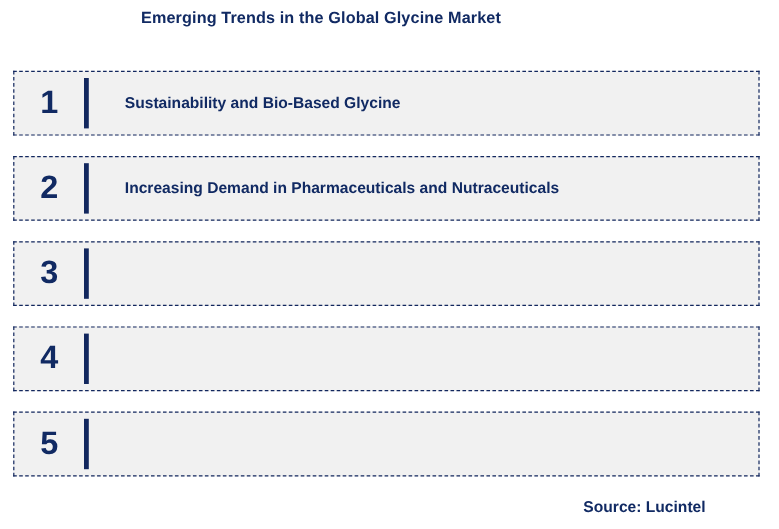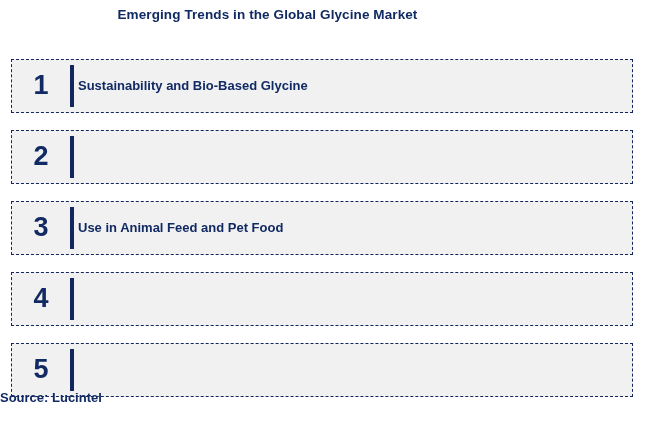--- a/index.html
+++ b/index.html
@@ -59,33 +59,33 @@
     padding-bottom: 2px;
   }
   .trend-divider {
     flex: 0 0 4px;
     width: 4px;
     height: 42px;
     background: #12275e;
   }
   .trend-label {
     flex: 1 1 auto;
-    padding-left: 4px;
+    padding-left: 30px;
     font-size: 13px;
     font-weight: bold;
     color: #112a63;
     line-height: 1.2;
     white-space: nowrap;
   }
   .source {
     position: absolute;
-    top: 390px;
+    top: 415px;
     left: 0;
     width: 588px;
-    text-align: left;
+    text-align: right;
     font-size: 13px;
     font-weight: bold;
     color: #112a63;
     white-space: nowrap;
   }
 </style>
 </head>
 <body>
 
 <div class="infographic">
@@ -96,26 +96,26 @@
 
     <div class="trend-row">
       <div class="trend-number">1</div>
       <div class="trend-divider"></div>
       <div class="trend-label">Sustainability and Bio-Based Glycine</div>
     </div>
 
     <div class="trend-row">
       <div class="trend-number">2</div>
       <div class="trend-divider"></div>
+      <div class="trend-label">Increasing Demand in Pharmaceuticals and Nutraceuticals</div>
     </div>
 
     <div class="trend-row">
       <div class="trend-number">3</div>
       <div class="trend-divider"></div>
-      <div class="trend-label">Use in Animal Feed and Pet Food</div>
     </div>
 
     <div class="trend-row">
       <div class="trend-number">4</div>
       <div class="trend-divider"></div>
     </div>
 
     <div class="trend-row">
       <div class="trend-number">5</div>
       <div class="trend-divider"></div>

